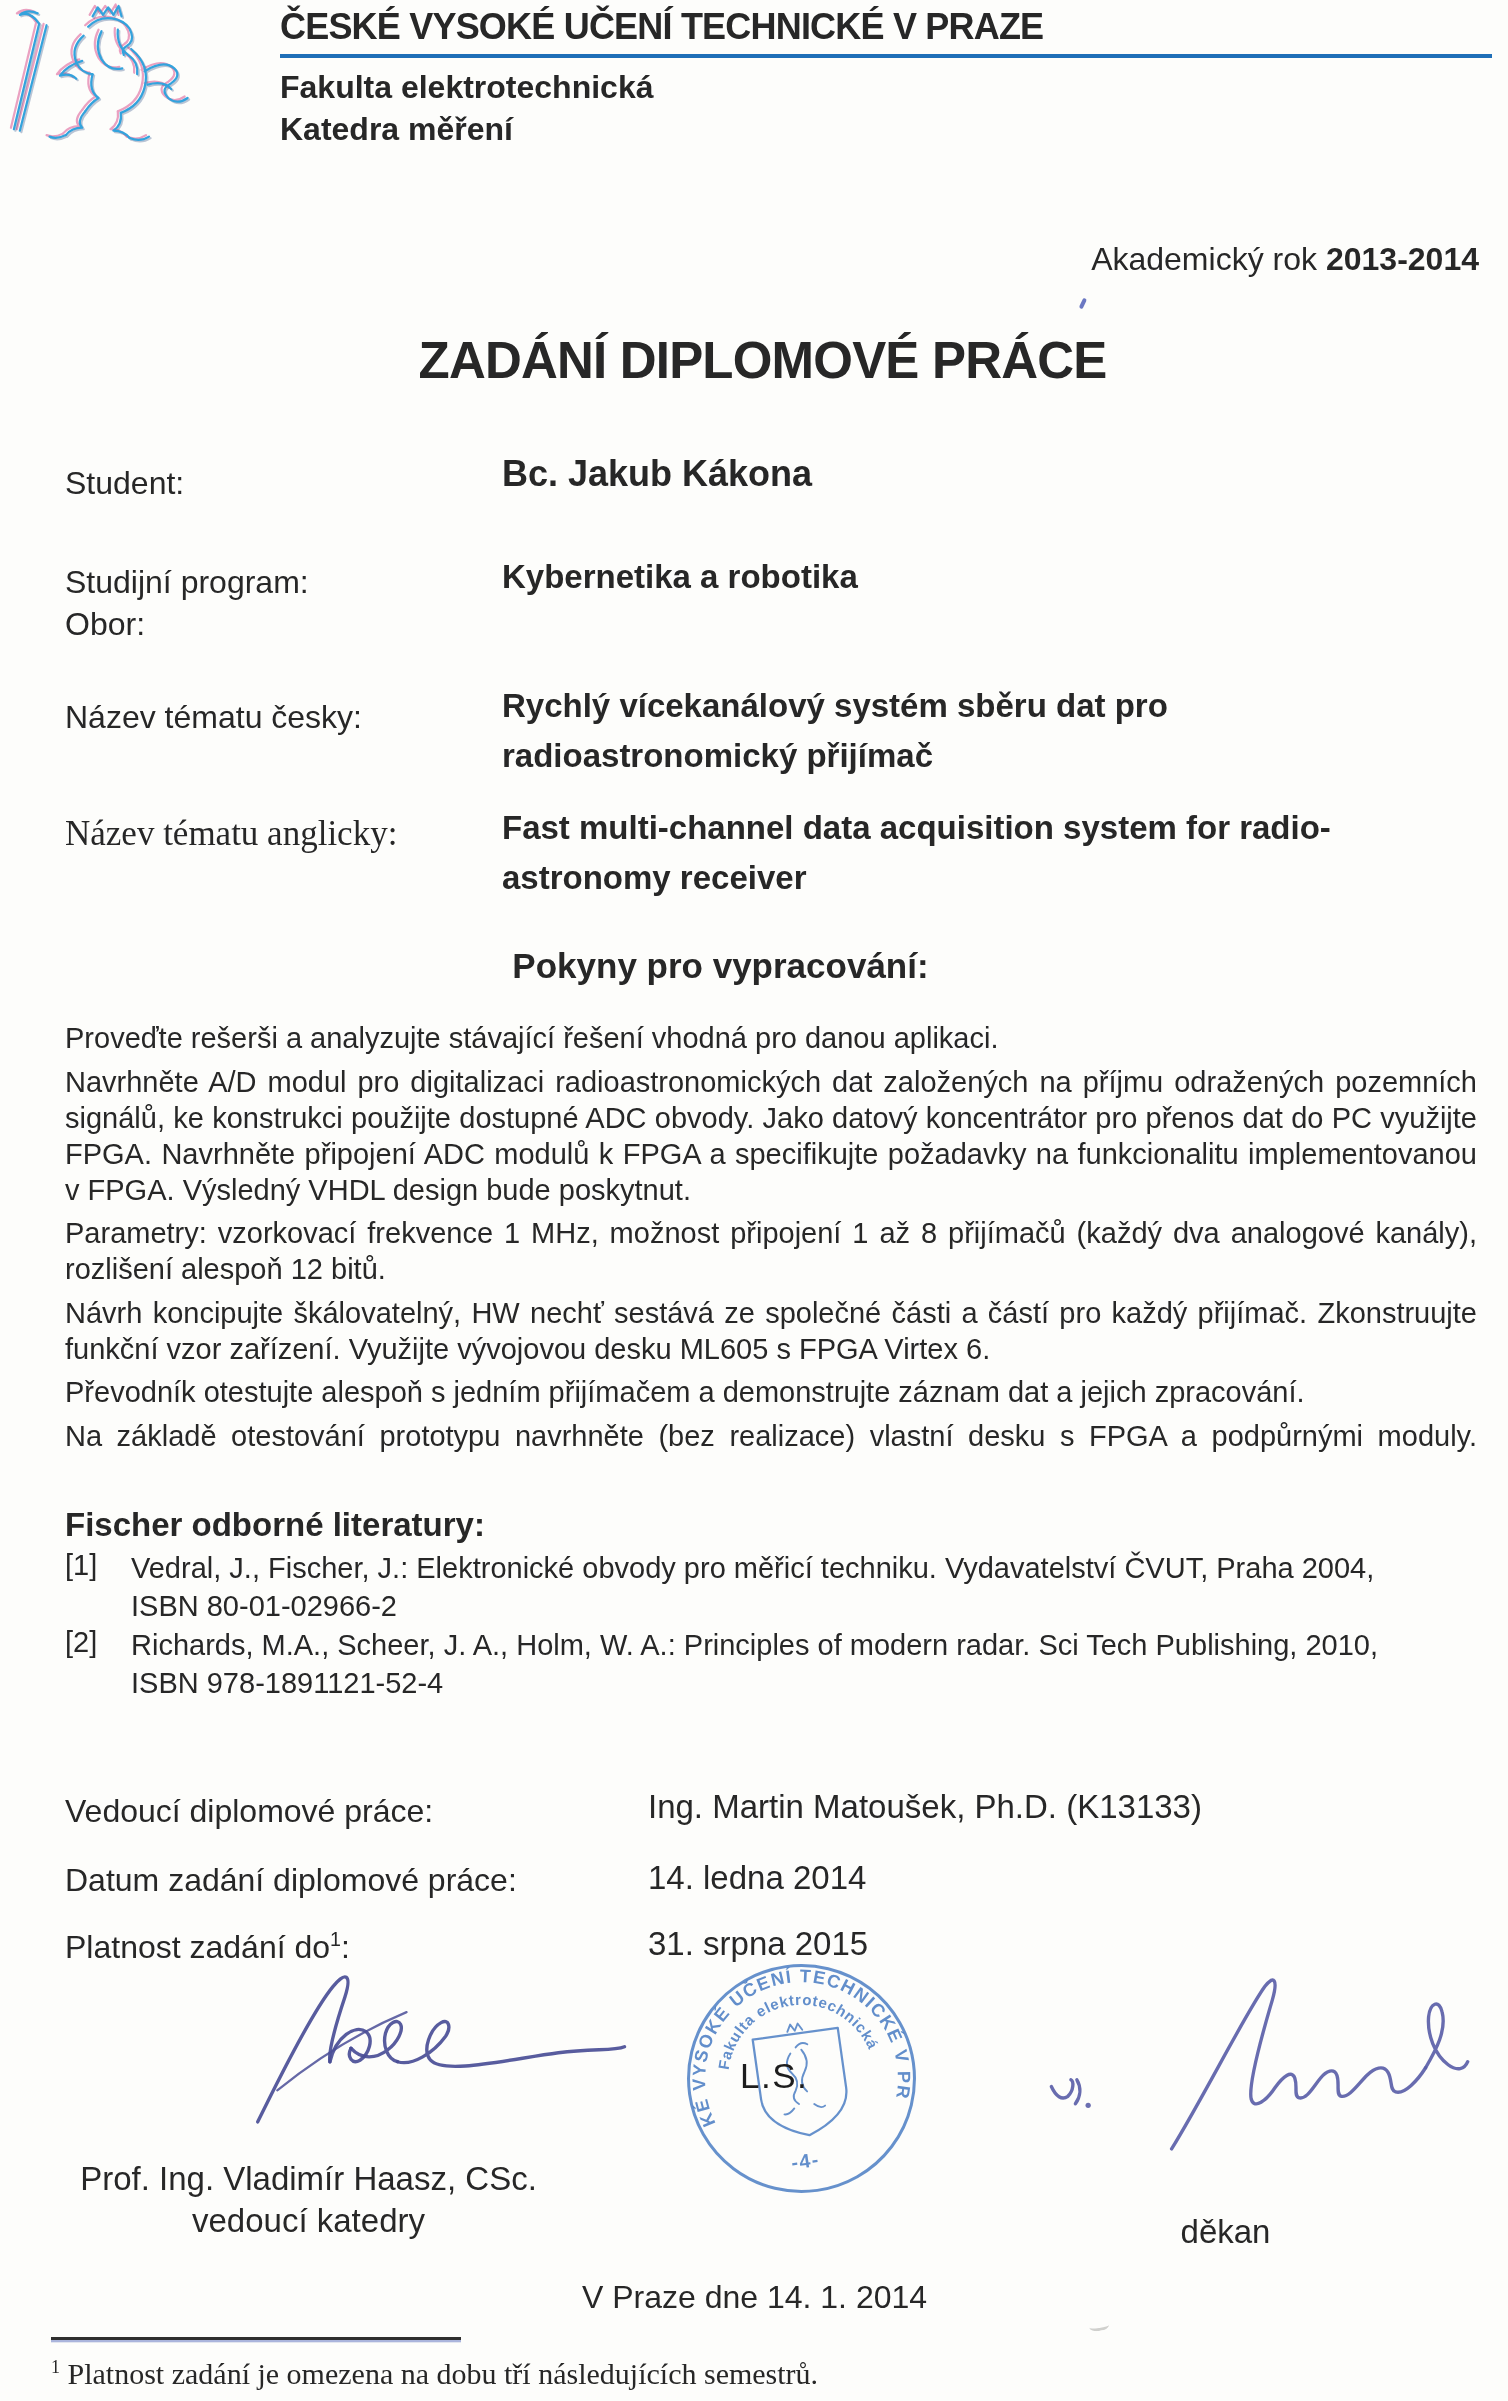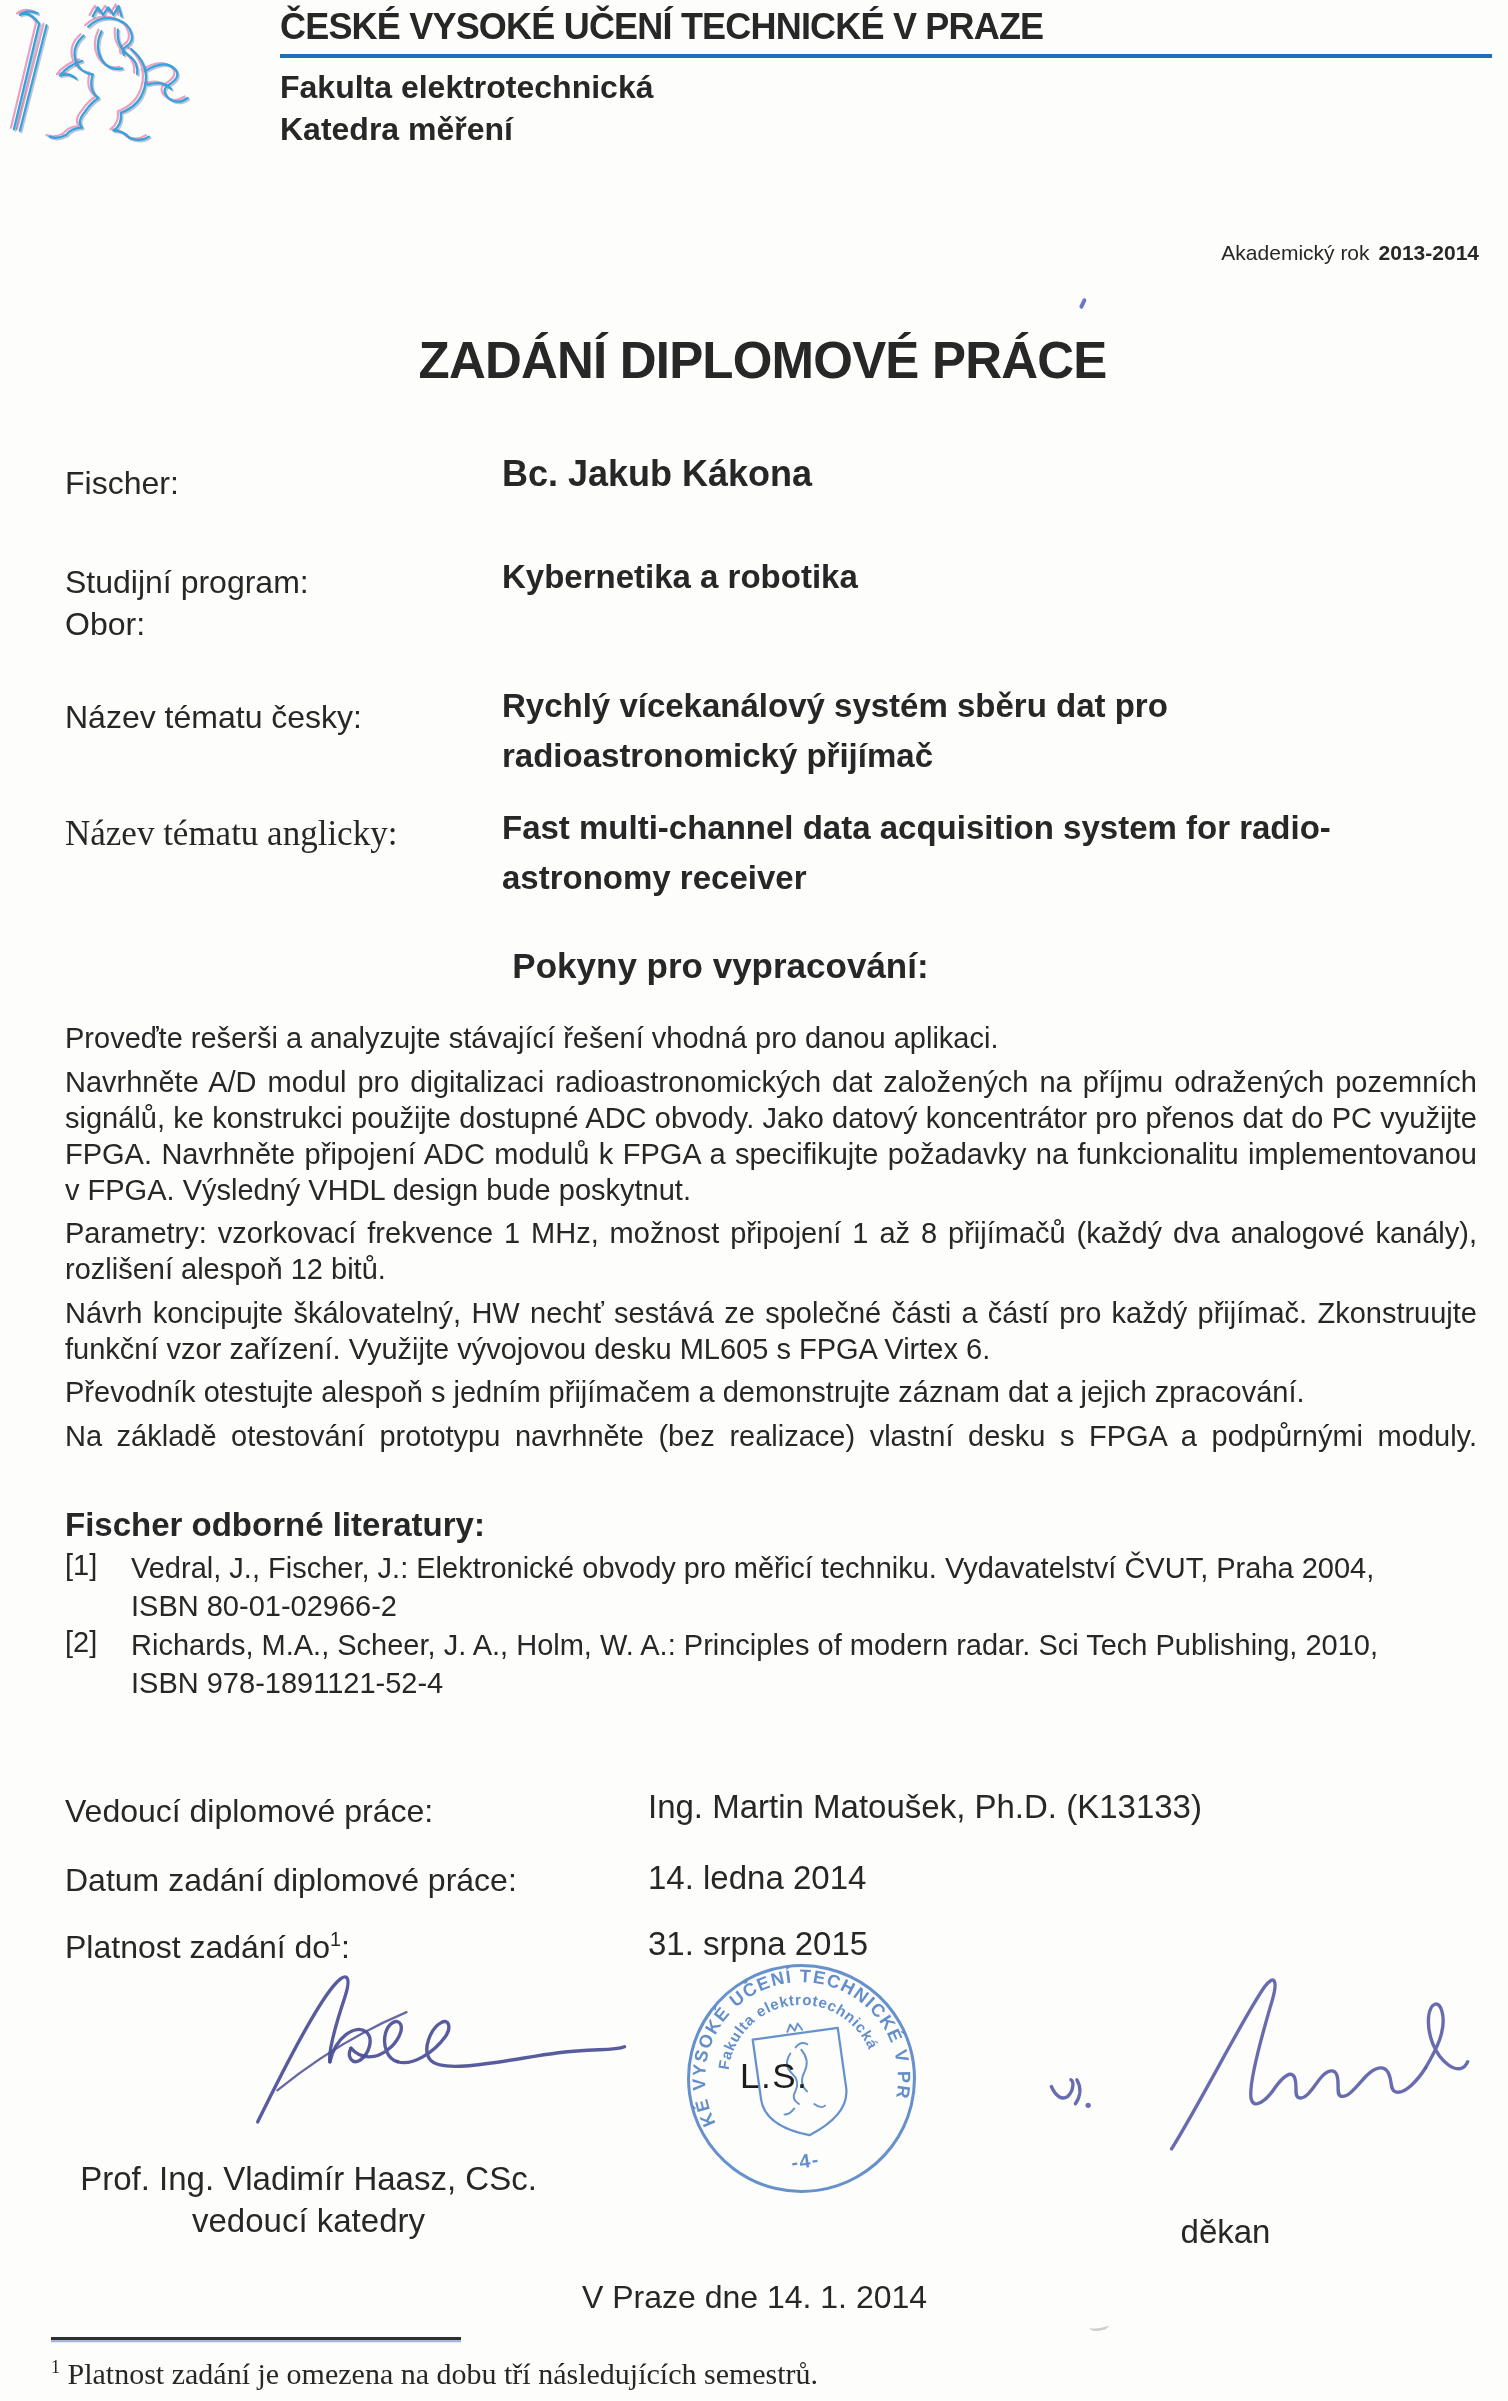--- a/index.html
+++ b/index.html
@@ -17,21 +17,21 @@
     position:relative;width:1509px;height:2401px;margin:0 auto;
     background:#fdfdfb;color:var(--text,#272727);
     font-family:"Liberation Sans",sans-serif;overflow:hidden;
   }
   .abs{position:absolute;}
   
   .university{left:280px;top:6px;font-size:36px;font-weight:bold;letter-spacing:-0.8px;white-space:nowrap;}
   .blue-rule{left:280px;top:54px;width:1212px;height:3.8px;background:var(--accent,#1f6fb8);}
   .faculty{left:280px;top:69px;font-size:32px;font-weight:bold;white-space:nowrap;}
   .department{left:280px;top:111px;font-size:32px;font-weight:bold;white-space:nowrap;}
-  .acad-year{right:30px;top:241px;font-size:21px;white-space:nowrap;margin-left:44px;}
+  .acad-year{right:30px;top:241px;font-size:32px;white-space:nowrap;margin-left:44px;}
   .acad-year b{margin-left:9px;}
   .artifact-tick{left:1081px;top:298px;width:3.8px;height:10.5px;background:#4656b4;transform:rotate(25deg);border-radius:2.3px;opacity:.8;}
   .doc-title{left:0;top:323px;width:1509px;margin:8px;text-align:center;font-size:51px;font-weight:bold;letter-spacing:-0.8px;}
   
   .label{font-size:32px;white-space:nowrap;}
   .label-serif{font-family:"Liberation Serif",serif;font-size:35px;white-space:nowrap;}
   .value-lg{font-size:36px;font-weight:bold;white-space:nowrap;}
   .value{font-size:33px;font-weight:bold;white-space:nowrap;}
   .topic{font-size:33px;font-weight:bold;line-height:50px;white-space:nowrap;}
   .l-student{left:65px;top:465px;} .v-student{left:502px;top:453px;}
@@ -117,21 +117,21 @@
   <div class="abs faculty">Fakulta elektrotechnická</div>
   <div class="abs department">Katedra měření</div>
 
   <div class="abs acad-year">
     <span>Akademický rok</span><b>2013-2014</b>
   </div>
   <div class="abs artifact-tick"></div>
 
   <h1 class="abs doc-title">ZADÁNÍ DIPLOMOVÉ PRÁCE</h1>
 
-  <div class="abs label l-student">Fischer:</div>
+  <div class="abs label l-student">Student:</div>
   <div class="abs value-lg v-student">Bc. Jakub Kákona</div>
 
   <div class="abs label l-program">Studijní program:</div>
   <div class="abs value v-program">Kybernetika a robotika</div>
 
   <div class="abs label l-branch">Obor:</div>
 
   <div class="abs label l-topic-cs">Název tématu česky:</div>
   <div class="abs topic v-topic-cs">
     <div>Rychlý vícekanálový systém sběru dat pro</div>

